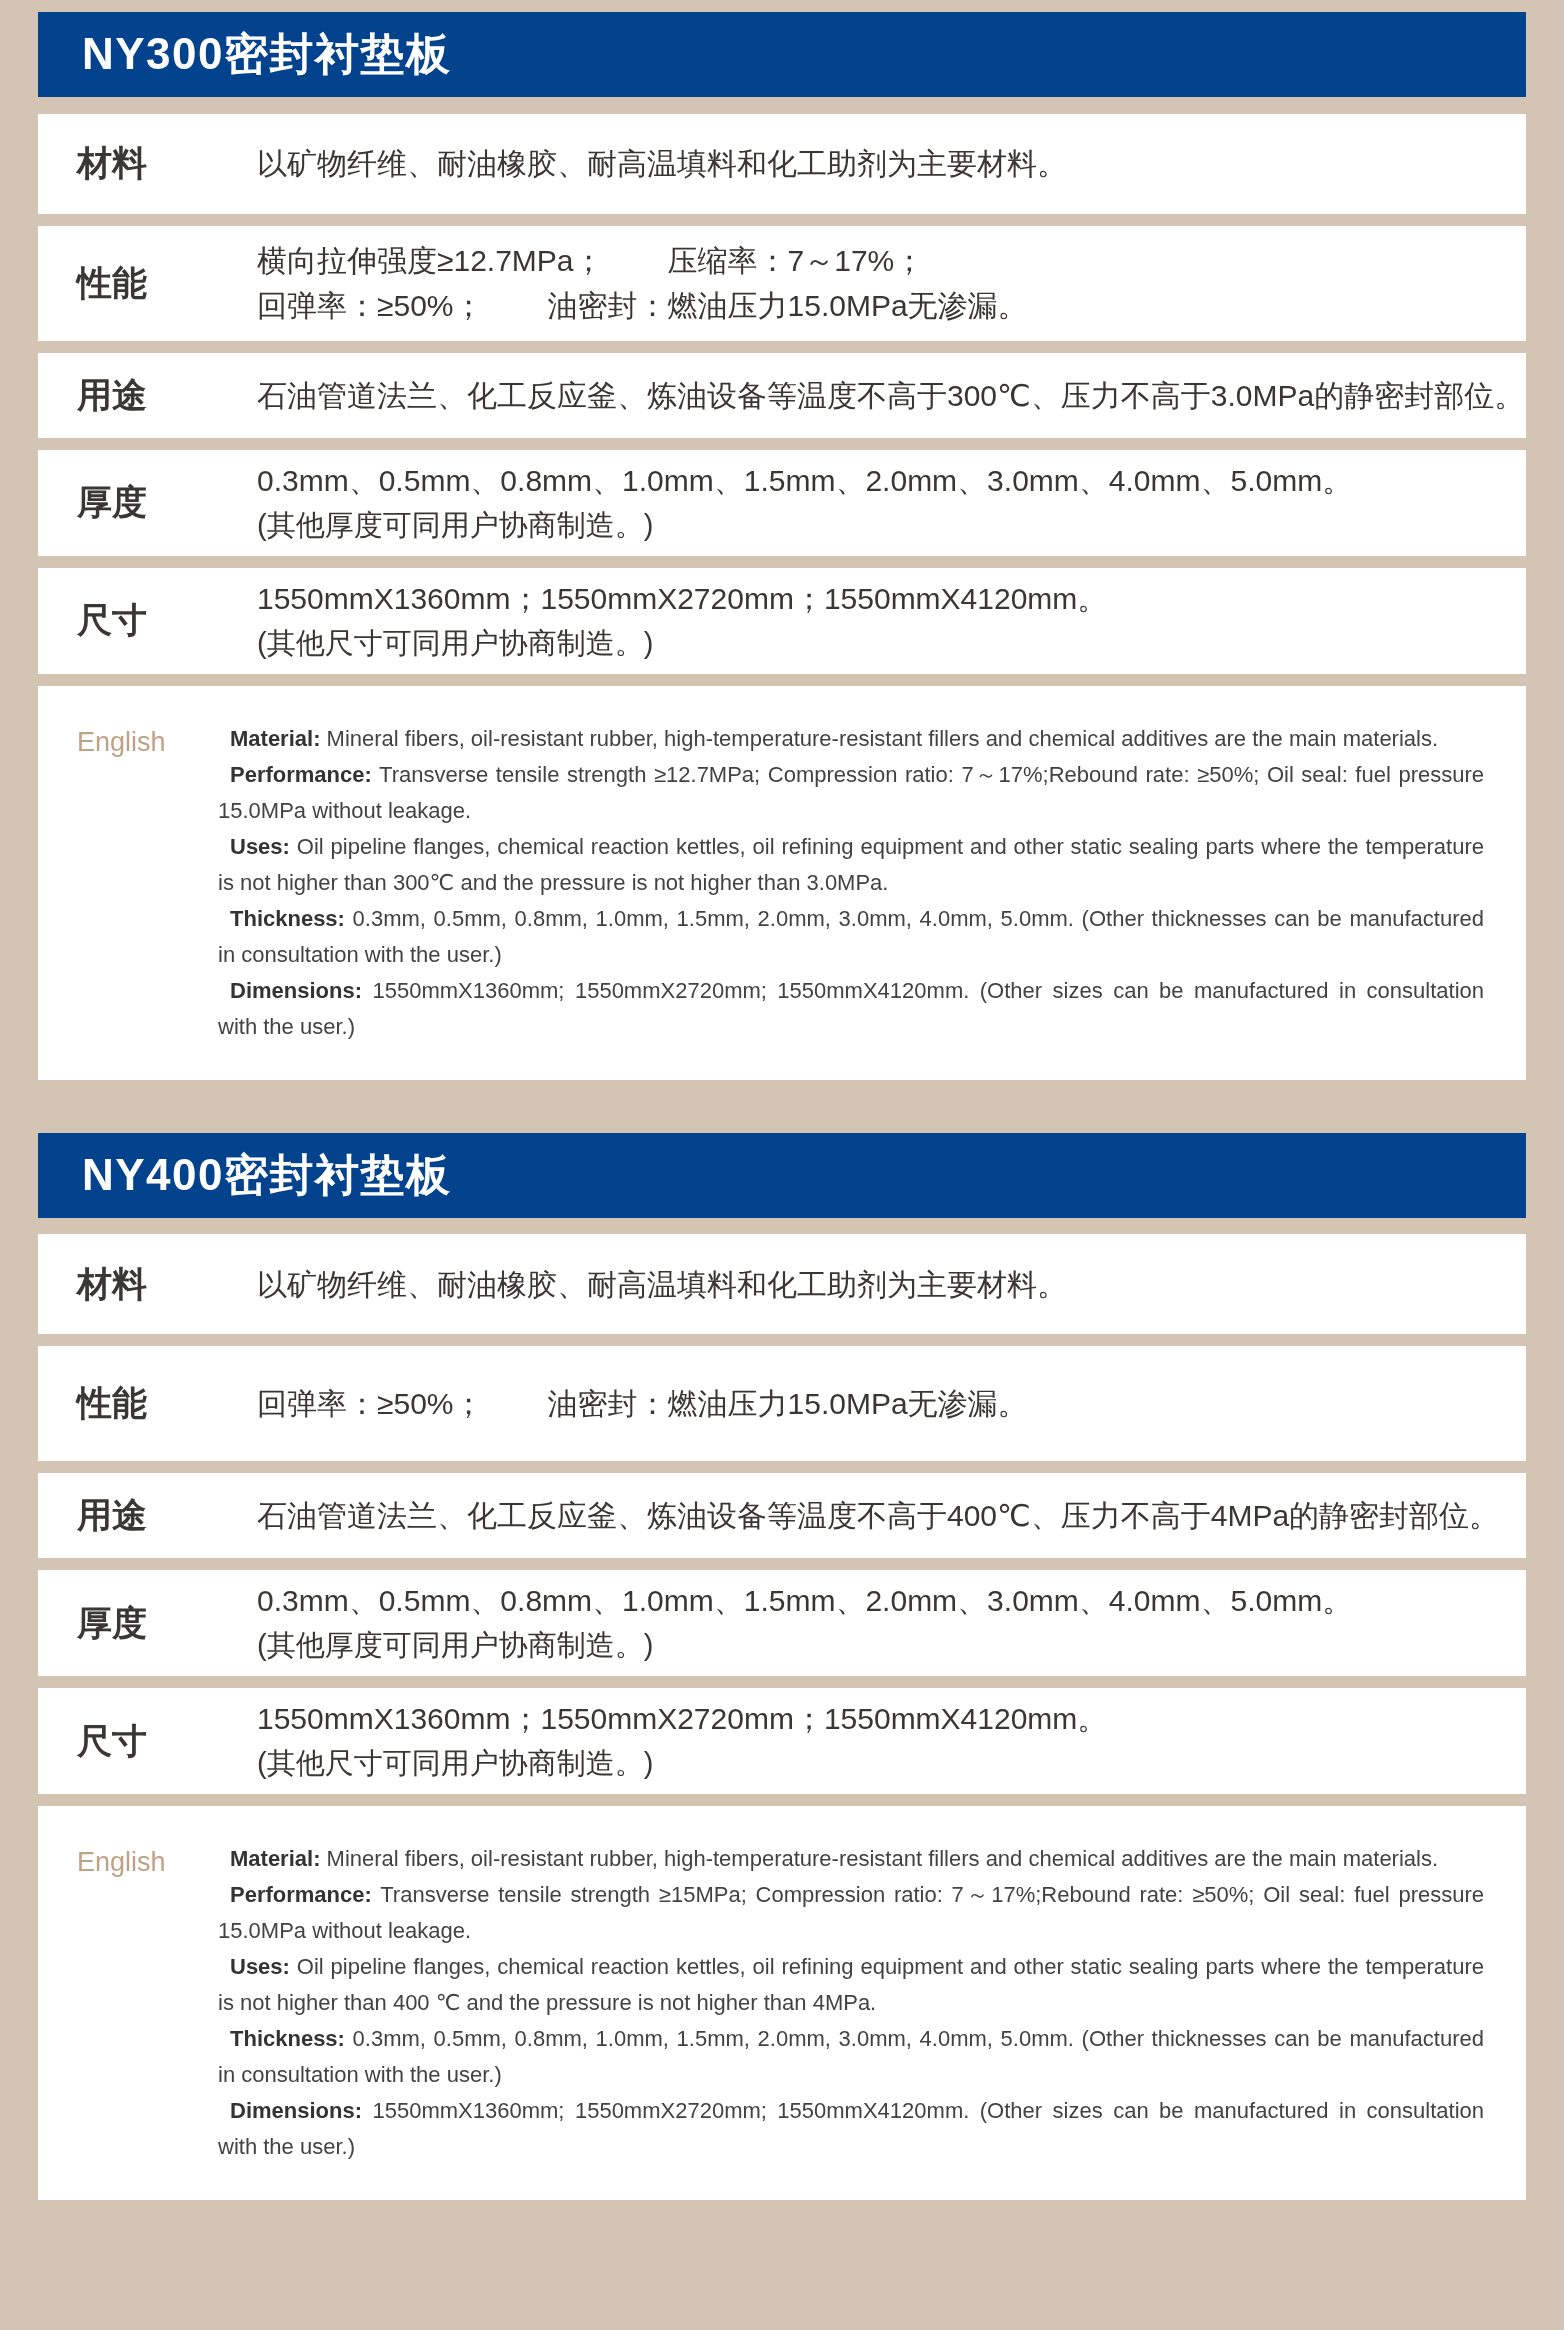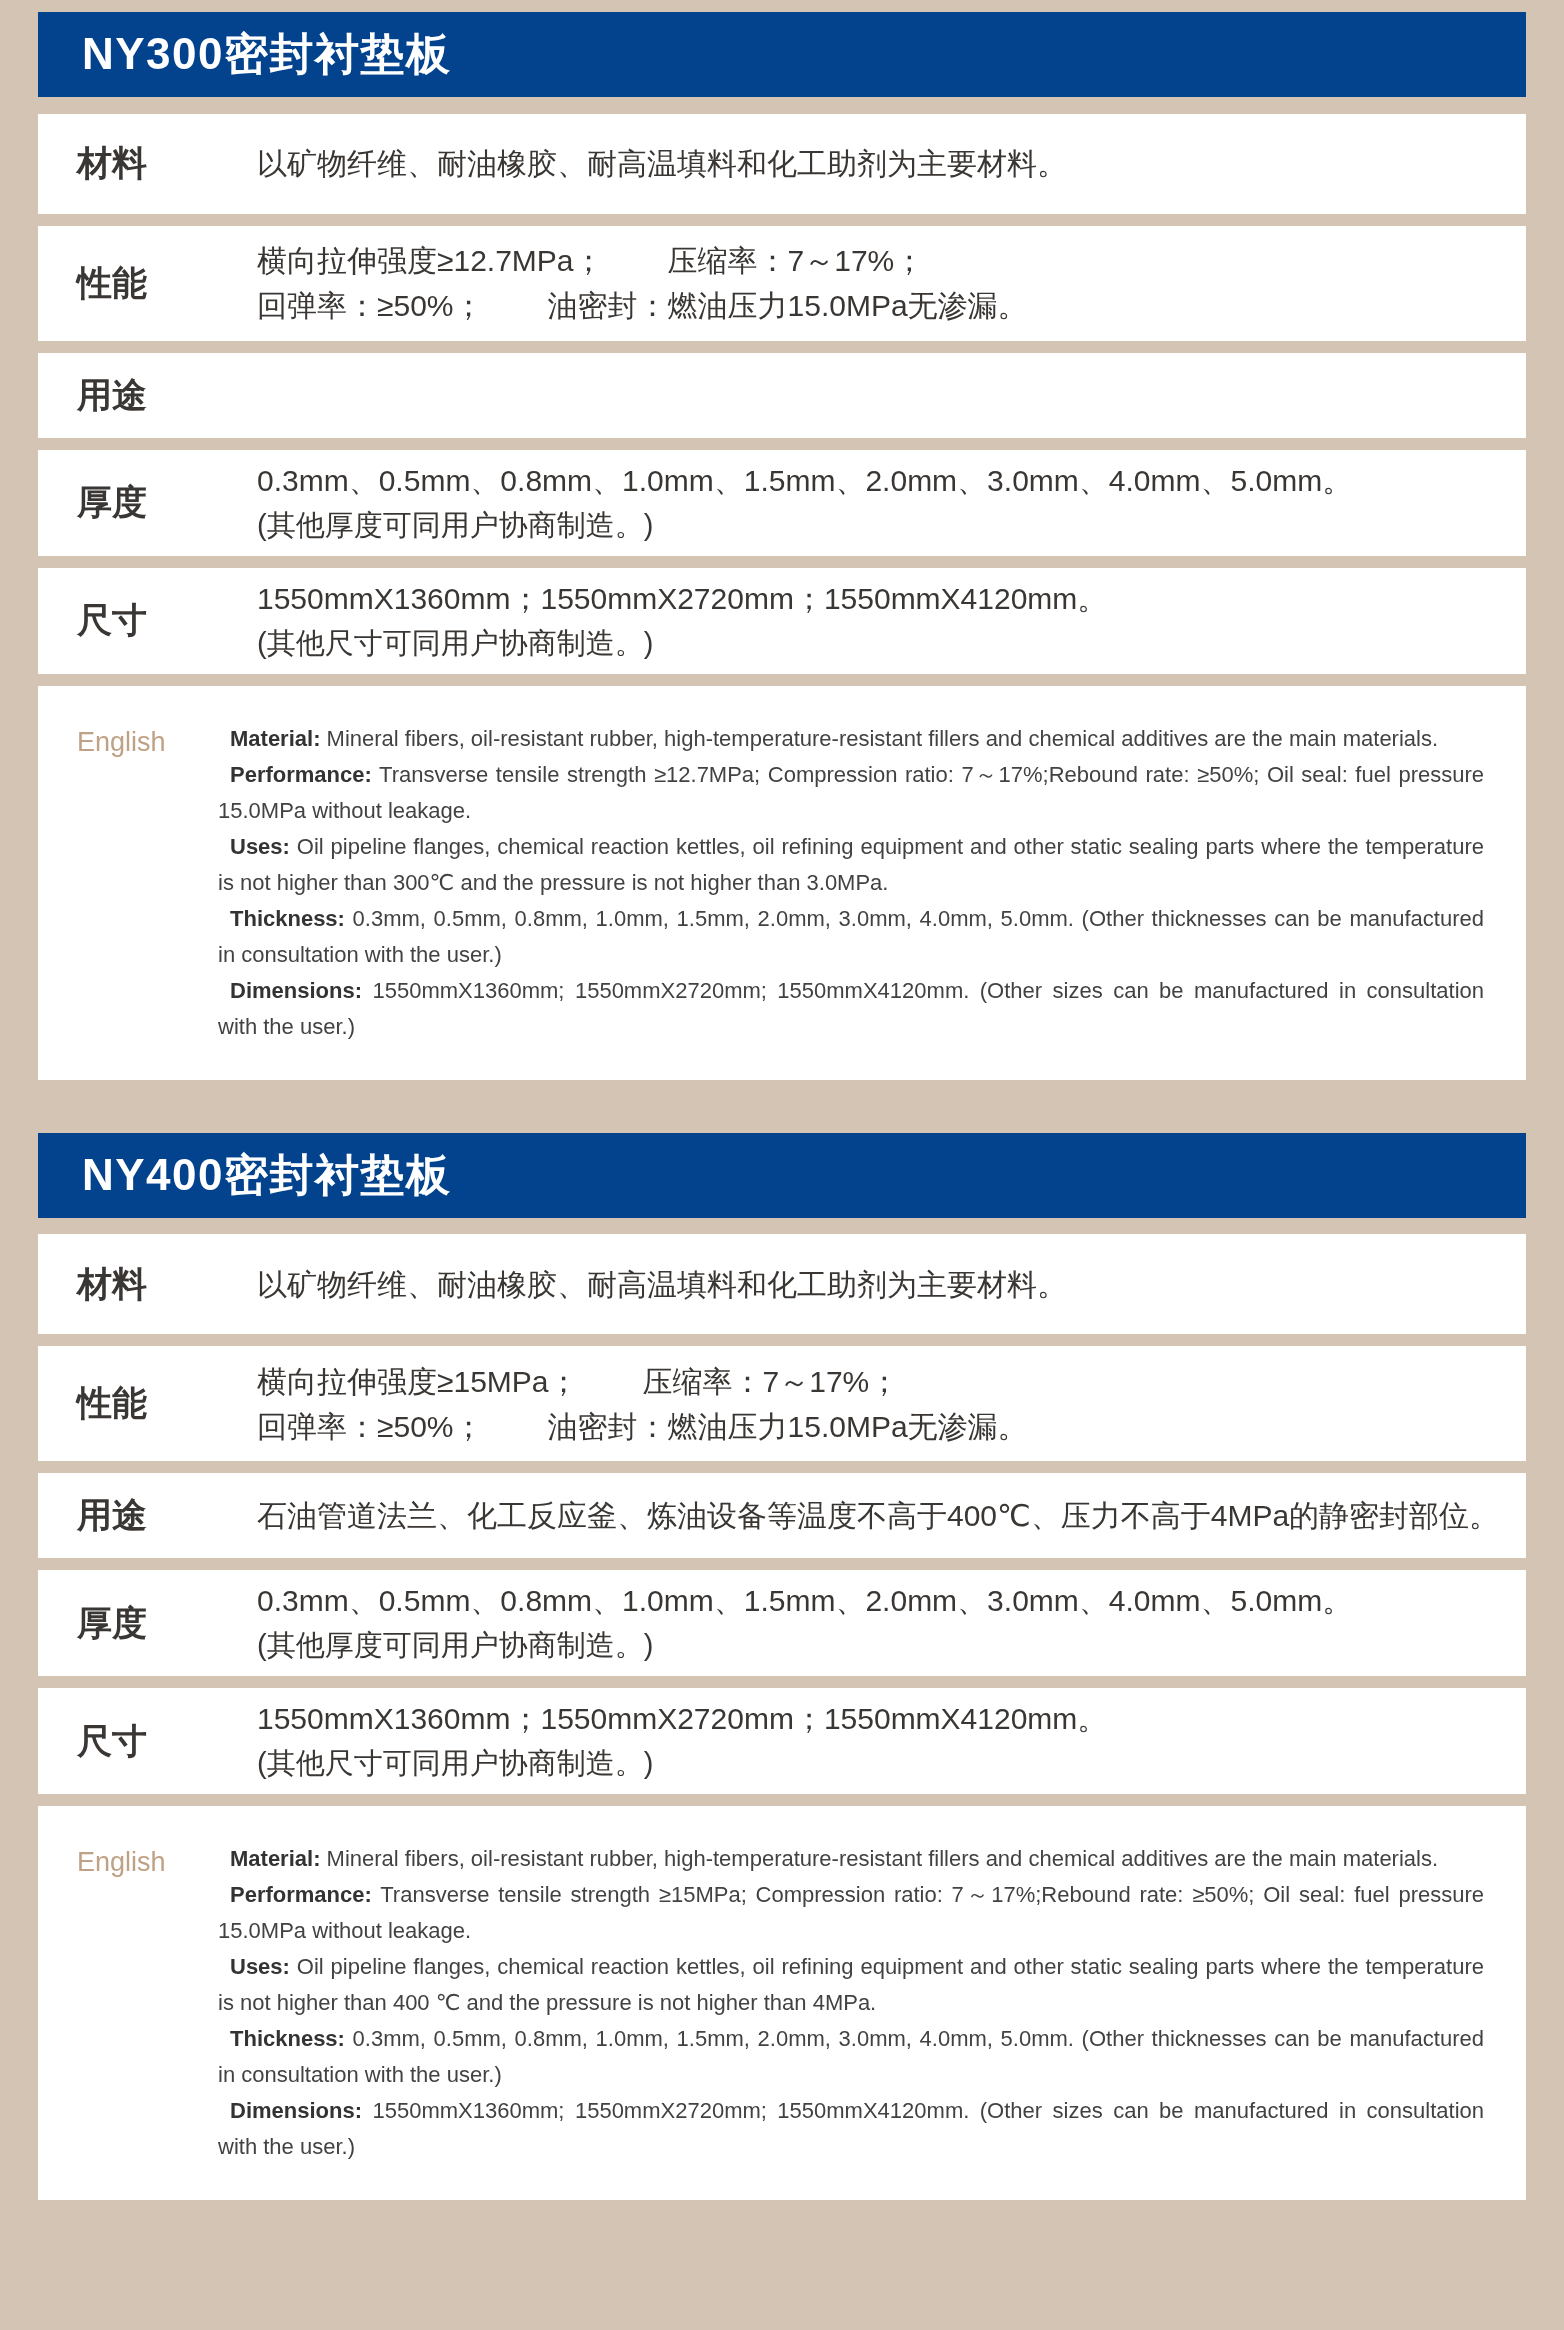--- a/index.html
+++ b/index.html
@@ -103,20 +103,23 @@
           <span>横向拉伸强度≥12.7MPa；</span><span class="seg2">压缩率：7～17%；</span>
         </p>
         <p class="cline">
           <span>回弹率：≥50%；</span><span class="seg2">油密封：燃油压力15.0MPa无渗漏。</span>
         </p>
       </div>
     </div>
 
     <div class="row r-uses">
       <div class="label">用途</div>
+      <div class="content">
+        <p class="cline"><span>石油管道法兰、化工反应釜、炼油设备等温度不高于300℃、压力不高于3.0MPa的静密封部位。</span></p>
+      </div>
     </div>
 
     <div class="row r-thickness">
       <div class="label">厚度</div>
       <div class="content">
         <p class="cline"><span>0.3mm、0.5mm、0.8mm、1.0mm、1.5mm、2.0mm、3.0mm、4.0mm、5.0mm。</span></p>
         <p class="cline sub"><span>(其他厚度可同用户协商制造。)</span></p>
       </div>
     </div>
 
@@ -151,23 +154,20 @@
       <div class="label">材料</div>
       <div class="content">
         <p class="cline"><span>以矿物纤维、耐油橡胶、耐高温填料和化工助剂为主要材料。</span></p>
       </div>
     </div>
 
     <div class="row r-performance">
       <div class="label">性能</div>
       <div class="content">
         <p class="cline">
-          <span>横向拉伸强度≥15MPa；</span><span class="seg2">压缩率：7～17%；</span>
-        </p>
-        <p class="cline">
           <span>回弹率：≥50%；</span><span class="seg2">油密封：燃油压力15.0MPa无渗漏。</span>
         </p>
       </div>
     </div>
 
     <div class="row r-uses">
       <div class="label">用途</div>
       <div class="content">
         <p class="cline"><span>石油管道法兰、化工反应釜、炼油设备等温度不高于400℃、压力不高于4MPa的静密封部位。</span></p>
       </div>

